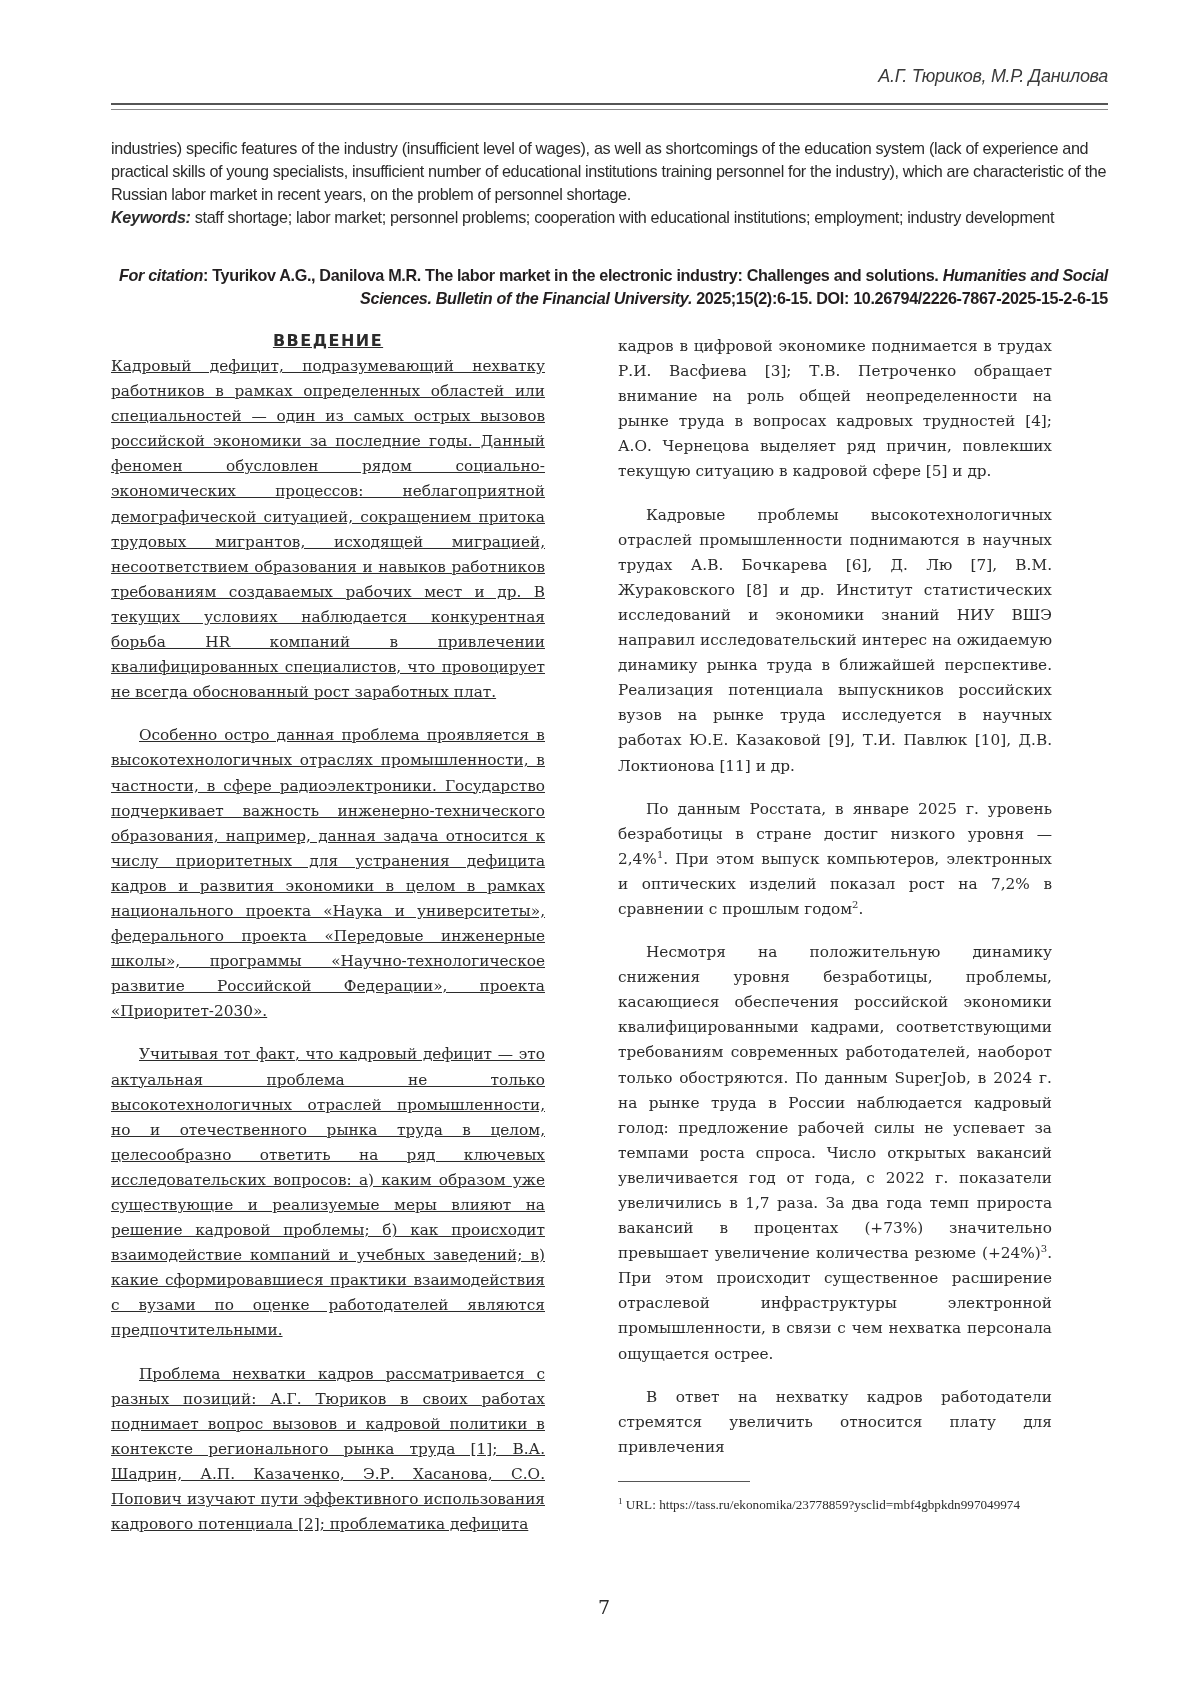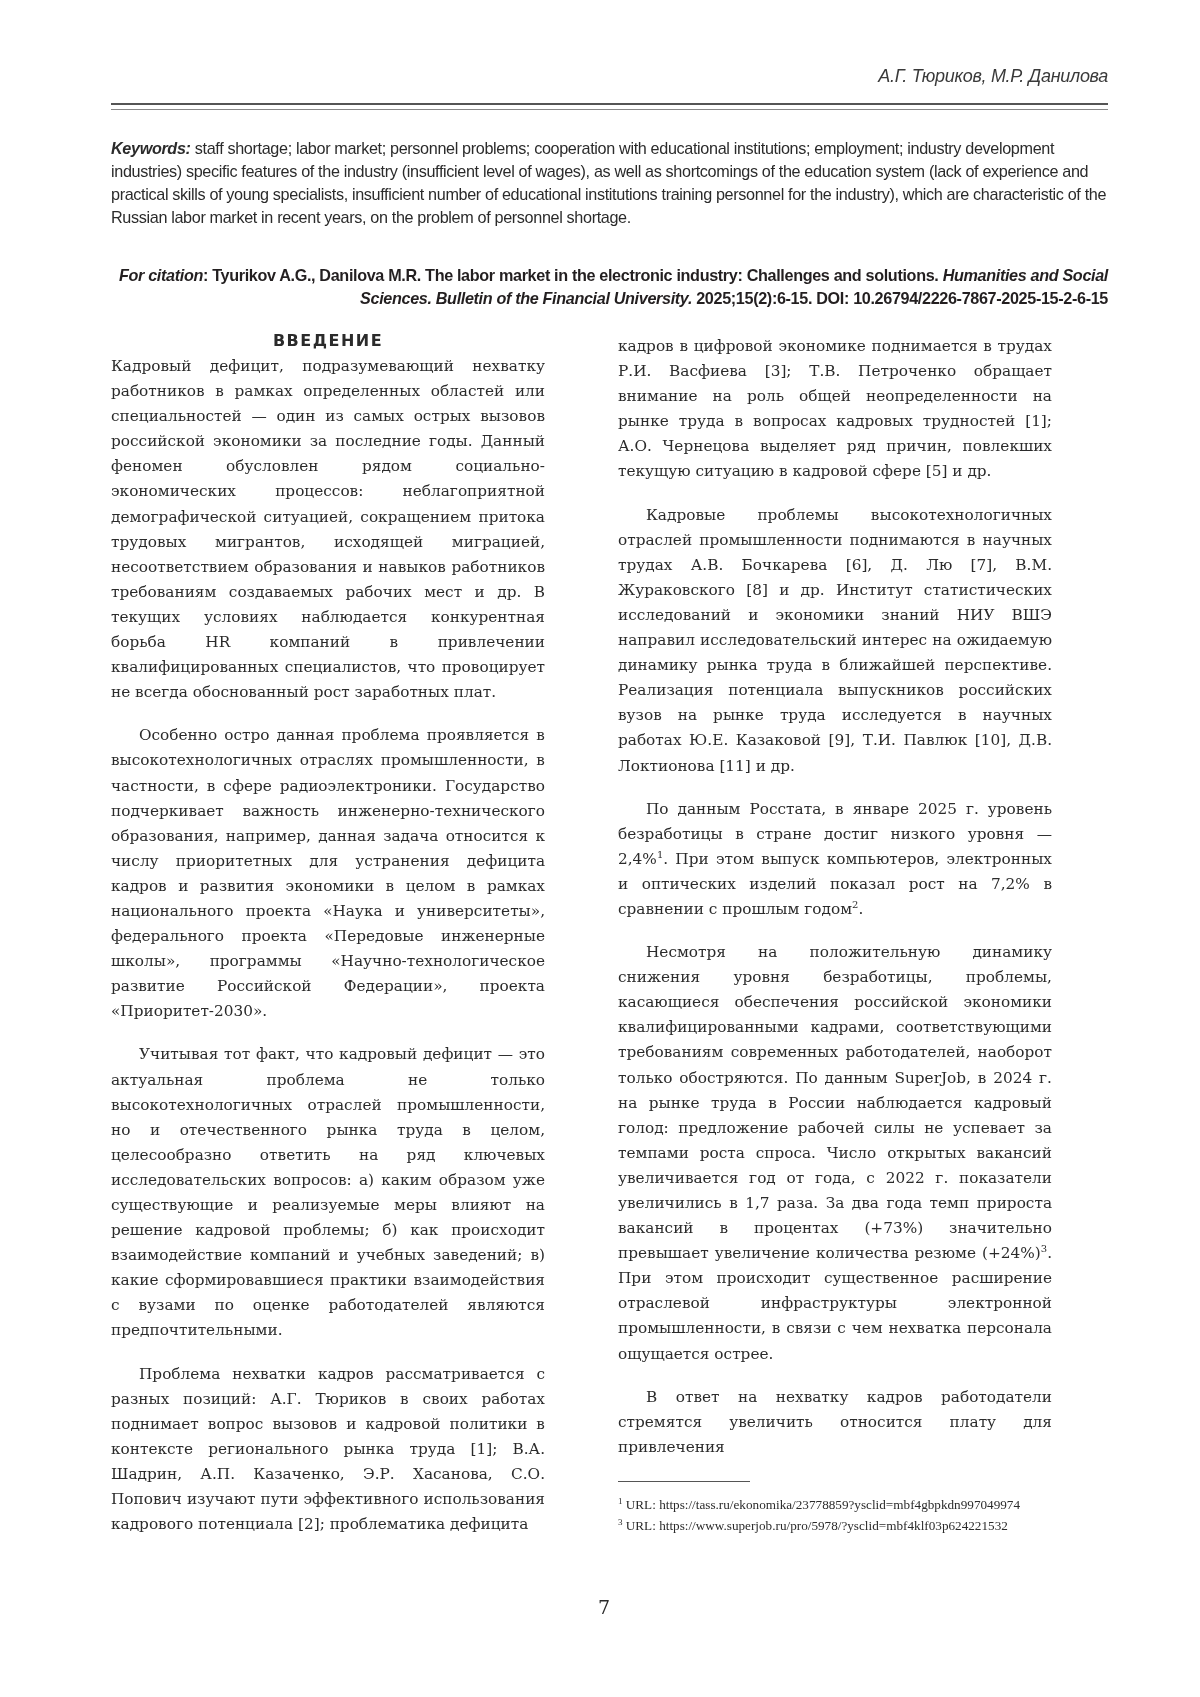--- a/index.html
+++ b/index.html
@@ -7,65 +7,64 @@
   .page { position:absolute; left:4px; top:0; width:1200px; height:1697px; }
   .running-head { position:absolute; right:96px; top:66px; font-family:"Liberation Sans", sans-serif; font-style:italic; font-size:18px; color:#3a3a3a; letter-spacing:-0.3px; }
   .head-rule { position:absolute; left:107px; right:96px; top:103px; height:4px; border-top:2px solid #555; border-bottom:1px solid #888; }
   .abstract { position:absolute; left:107px; width:997px; top:137px; font-family:"Liberation Sans", sans-serif; font-size:16.2px; line-height:23px; color:#2b2b2b; letter-spacing:-0.35px; }
   .abstract p { margin:0; }
   .kw-label { font-weight:bold; font-style:italic; }
   .citation { position:absolute; left:107px; width:997px; top:264px; font-family:"Liberation Sans", sans-serif; font-size:16.2px; line-height:23px; font-weight:bold; color:#231f20; letter-spacing:-0.35px;text-align:right; }
   .citation .lbl { font-style:italic; }
   .citation .jr { font-style:italic; }
   .col { position:absolute; top:330px; width:434px; font-family:"DejaVu Serif", serif; font-size:15.3px; line-height:25.1px; color:#2b2b2b; text-align:justify; }
-  .col-left { left:107px; }
+  .col-left { left:107px;text-decoration:underline; }
   .col-right { left:614px; top:334px; }
   .col p { margin:0; }
   .col p.indent { text-indent:28px; margin-top:18px; }
   .section-title { font-family:"DejaVu Sans", sans-serif; font-weight:bold; font-size:16px; letter-spacing:1.5px; text-align:center; margin:0 0 2px 0; line-height:22px; }
   .fn-rule { width:132px; border-top:1px solid #555; margin:21px 0 12px 0; }
   .footnotes { font-size:13.2px; line-height:21.5px; text-align:left;font-family:Liberation Serif, serif; }
   .footnotes p { margin:0; word-break:break-all; }
   .footnotes sup { font-size:9px; }
   sup { font-size:10px; line-height:0; }
   .page-number { position:absolute; left:0; width:1200px; top:1596px; text-align:center; font-family:"DejaVu Serif", serif; font-size:19px; color:#2b2b2b; }
 </style>
 </head>
 <body>
 
 <div class="page">
 
   <div class="running-head">А.Г. Тюриков, М.Р. Данилова</div>
   <div class="head-rule"></div>
 
   <div class="abstract">
+    <p>industries) specific features of the industry (insufficient level of wages), as well as shortcomings of the education system (lack of experience and practical skills of young specialists, insufficient number of educational institutions training personnel for the industry), which are characteristic of the Russian labor market in recent years, on the problem of personnel shortage.</p>
     <p><span class="kw-label">Keywords:</span><span> staff shortage; labor market; personnel problems; cooperation with educational institutions; employment; industry development</span></p>
-    <p>industries) specific features of the industry (insufficient level of wages), as well as shortcomings of the education system (lack of experience and practical skills of young specialists, insufficient number of educational institutions training personnel for the industry), which are characteristic of the Russian labor market in recent years, on the problem of personnel shortage.</p>
   </div>
 
   <div class="citation">
     <span class="lbl">For citation</span><span>: Tyurikov A.G., Danilova M.R. The labor market in the electronic industry: Challenges and solutions. </span><span class="jr">Humanities and Social Sciences. Bulletin of the Financial University.</span><span> 2025;15(2):6-15. DOI: 10.26794/2226-7867-2025-15-2-6-15</span>
   </div>
 
   <div class="col col-left">
     <div class="section-title">ВВЕДЕНИЕ</div>
     <p>Кадровый дефицит, подразумевающий нехватку работников в рамках определенных областей или специальностей — один из самых острых вызовов российской экономики за последние годы. Данный феномен обусловлен рядом социально-экономических процессов: неблагоприятной демографической ситуацией, сокращением притока трудовых мигрантов, исходящей миграцией, несоответствием образования и навыков работников требованиям создаваемых рабочих мест и др. В текущих условиях наблюдается конкурентная борьба HR компаний в привлечении квалифицированных специалистов, что провоцирует не всегда обоснованный рост заработных плат.</p>
     <p class="indent">Особенно остро данная проблема проявляется в высокотехнологичных отраслях промышленности, в частности, в сфере радиоэлектроники. Государство подчеркивает важность инженерно-технического образования, например, данная задача относится к числу приоритетных для устранения дефицита кадров и развития экономики в целом в рамках национального проекта «Наука и университеты», федерального проекта «Передовые инженерные школы», программы «Научно-технологическое развитие Российской Федерации», проекта «Приоритет-2030».</p>
     <p class="indent">Учитывая тот факт, что кадровый дефицит — это актуальная проблема не только высокотехнологичных отраслей промышленности, но и отечественного рынка труда в целом, целесообразно ответить на ряд ключевых исследовательских вопросов: а) каким образом уже существующие и реализуемые меры влияют на решение кадровой проблемы; б) как происходит взаимодействие компаний и учебных заведений; в) какие сформировавшиеся практики взаимодействия с вузами по оценке работодателей являются предпочтительными.</p>
     <p class="indent">Проблема нехватки кадров рассматривается с разных позиций: А.Г. Тюриков в своих работах поднимает вопрос вызовов и кадровой политики в контексте регионального рынка труда [1]; В.А. Шадрин, А.П. Казаченко, Э.Р. Хасанова, С.О. Попович изучают пути эффективного использования кадрового потенциала [2]; проблематика дефицита</p>
   </div>
 
   <div class="col col-right">
-    <p>кадров в цифровой экономике поднимается в трудах Р.И. Васфиева [3]; Т.В. Петроченко обращает внимание на роль общей неопределенности на рынке труда в вопросах кадровых трудностей [1]; А.О. Чернецова выделяет ряд причин, повлекших текущую ситуацию в кадровой сфере [5] и др.</p>
+    <p>кадров в цифровой экономике поднимается в трудах Р.И. Васфиева [3]; Т.В. Петроченко обращает внимание на роль общей неопределенности на рынке труда в вопросах кадровых трудностей [4]; А.О. Чернецова выделяет ряд причин, повлекших текущую ситуацию в кадровой сфере [5] и др.</p>
     <p class="indent">Кадровые проблемы высокотехнологичных отраслей промышленности поднимаются в научных трудах А.В. Бочкарева [6], Д. Лю [7], В.М. Жураковского [8] и др. Институт статистических исследований и экономики знаний НИУ ВШЭ направил исследовательский интерес на ожидаемую динамику рынка труда в ближайшей перспективе. Реализация потенциала выпускников российских вузов на рынке труда исследуется в научных работах Ю.Е. Казаковой [9], Т.И. Павлюк [10], Д.В. Локтионова [11] и др.</p>
     <p class="indent"><span>По данным Росстата, в январе 2025 г. уровень безработицы в стране достиг низкого уровня — 2,4%</span><sup>1</sup><span>. При этом выпуск компьютеров, электронных и оптических изделий показал рост на 7,2% в сравнении с прошлым годом</span><sup>2</sup><span>.</span></p>
     <p class="indent"><span>Несмотря на положительную динамику снижения уровня безработицы, проблемы, касающиеся обеспечения российской экономики квалифицированными кадрами, соответствующими требованиям современных работодателей, наоборот только обостряются. По данным SuperJob, в 2024 г. на рынке труда в России наблюдается кадровый голод: предложение рабочей силы не успевает за темпами роста спроса. Число открытых вакансий увеличивается год от года, с 2022 г. показатели увеличились в 1,7 раза. За два года темп прироста вакансий в процентах (+73%) значительно превышает увеличение количества резюме (+24%)</span><sup>3</sup><span>. При этом происходит существенное расширение отраслевой инфраструктуры электронной промышленности, в связи с чем нехватка персонала ощущается острее.</span></p>
     <p class="indent">В ответ на нехватку кадров работодатели стремятся увеличить относится плату для привлечения</p>
 
     <div class="fn-rule"></div>
     <div class="footnotes">
       <p><sup>1</sup><span> URL: https://tass.ru/ekonomika/23778859?ysclid=mbf4gbpkdn997049974</span></p>
-      <p><sup>3</sup><span> URL: https://www.superjob.ru/pro/5978/?ysclid=mbf4klf03p624221532</span></p>
     </div>
   </div>
 
   <div class="page-number">7</div>
 </div>
 
 </body></html>

